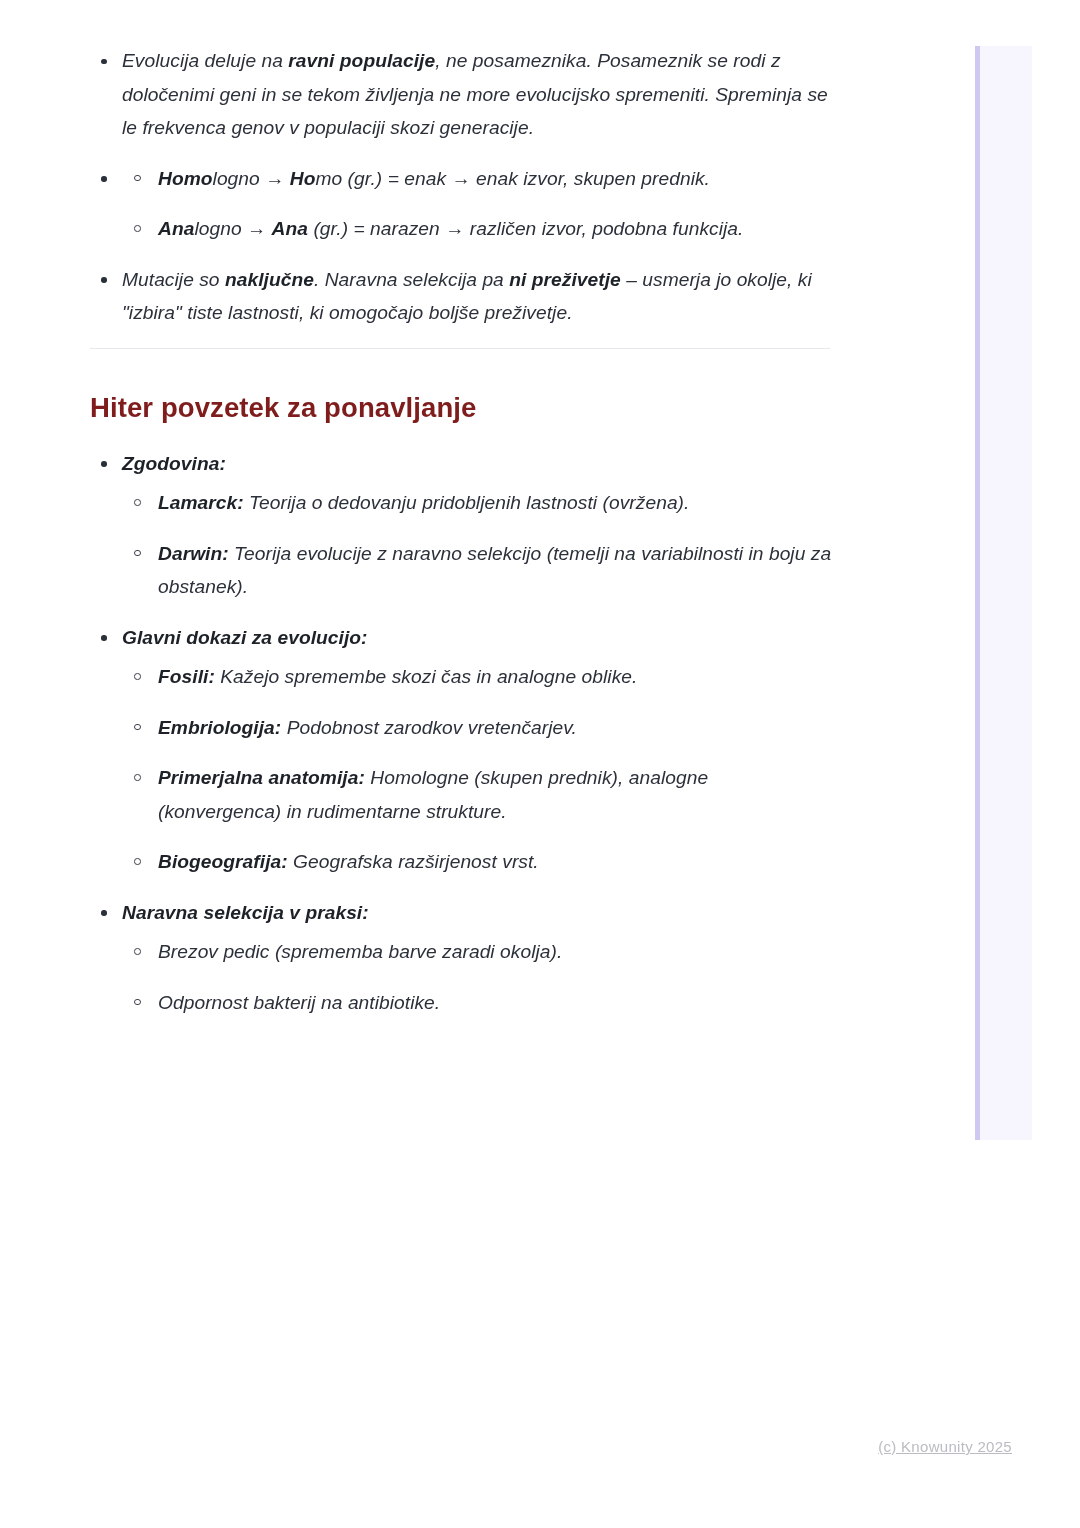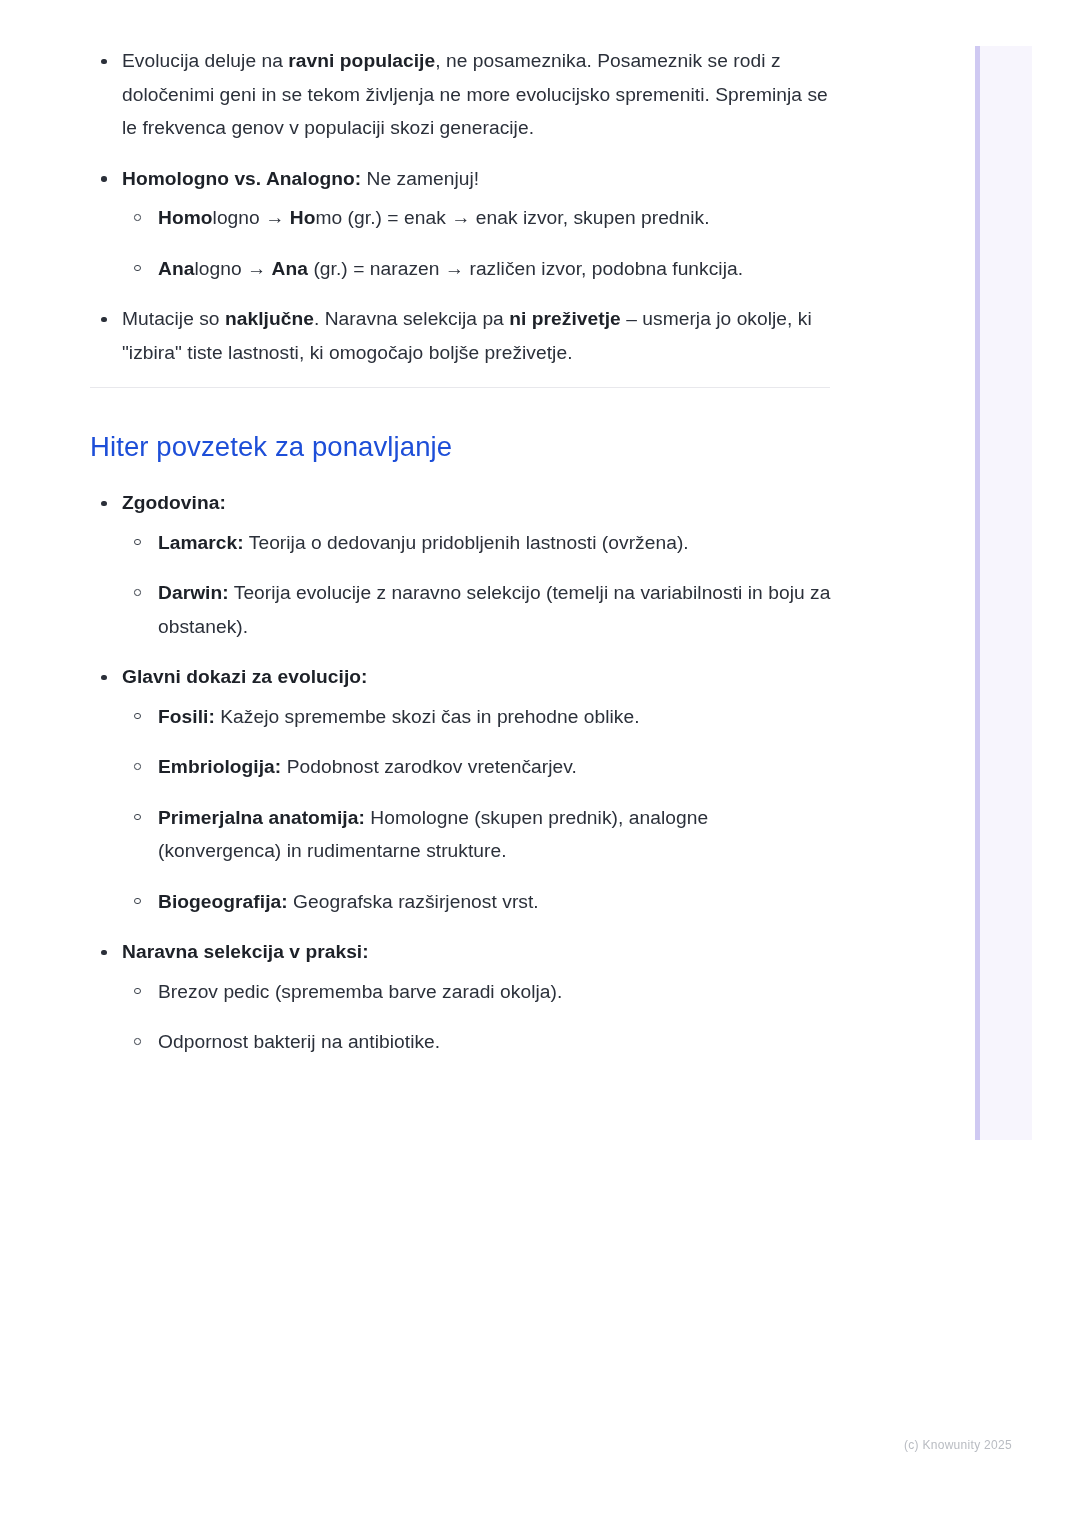--- a/index.html
+++ b/index.html
@@ -42,20 +42,21 @@
     margin: 0;
     padding: 0;
   }
 
   li.b1, li.b2 {
     position: relative;
     font-size: 19.2px;
     line-height: 33.5px;
     color: #2b303a;
     letter-spacing: 0.05px;
+    font-style: italic;
   }
 
   li.b1 {
     padding-left: 32px;
     margin-bottom: 17px;
   }
   li.b1 > .txt { display: block; }
   li.b1::before {
     content: "";
     position: absolute;
@@ -97,51 +98,51 @@
 
   hr.divider {
     border: 0;
     border-top: 1.6px solid #e8e8ec;
     margin: 18px 0 0 0;
     width: 740px;
   }
 
   h2.section-heading {
     font-size: 27.5px;
-    font-weight: 400;
-    color: #1d4ed8;
+    font-weight: 700;
+    color: #7f1d1d;
     margin: 42px 0 22px 0;
     letter-spacing: 0.1px;
     line-height: 34px;
   }
 
   
   #watermark {
     position: absolute;
     right: 68px;
     top: 1438px;
-    font-size: 12px;
+    font-size: 15px;
     color: #b9bcc2;
     letter-spacing: 0.3px;
     font-family: "Liberation Sans", sans-serif;
+    text-decoration: underline;
   }
 </style>
 </head>
 <body>
 
 <div id="side-panel"></div>
 
 <div id="content">
 
   <ul class="lvl1">
       <li class="b1">
         <span class="txt"><span>Evolucija deluje na </span><strong>ravni populacije</strong><span>, ne posameznika. Posameznik se rodi z določenimi geni in se tekom življenja ne more evolucijsko spremeniti. Spreminja se le frekvenca genov v populaciji skozi generacije.</span></span>
       </li>
       <li class="b1 has-sub">
-        <span class="txt"><strong>Homologno vs. Analogno:</strong><span> Ne zamenjuj!</span></span>
         <ul class="lvl2">
           <li class="b2"><span><strong>Homo</strong><span>logno → </span><strong>Ho</strong><span>mo (gr.) = enak → enak izvor, skupen prednik.</span></span></li>
           <li class="b2"><span><strong>Ana</strong><span>logno → </span><strong>Ana</strong><span> (gr.) = narazen → različen izvor, podobna funkcija.</span></span></li>
         </ul>
       </li>
       <li class="b1">
         <span class="txt"><span>Mutacije so </span><strong>naključne</strong><span>. Naravna selekcija pa </span><strong>ni preživetje</strong><span> – usmerja jo okolje, ki "izbira" tiste lastnosti, ki omogočajo boljše preživetje.</span></span>
       </li>
     </ul>
 
@@ -153,21 +154,21 @@
       <li class="b1 has-sub">
         <span class="txt"><strong>Zgodovina:</strong></span>
         <ul class="lvl2">
           <li class="b2"><span><strong>Lamarck:</strong><span> Teorija o dedovanju pridobljenih lastnosti (ovržena).</span></span></li>
           <li class="b2"><span><strong>Darwin:</strong><span> Teorija evolucije z naravno selekcijo (temelji na variabilnosti in boju za obstanek).</span></span></li>
         </ul>
       </li>
       <li class="b1 has-sub">
         <span class="txt"><strong>Glavni dokazi za evolucijo:</strong></span>
         <ul class="lvl2">
-          <li class="b2"><span><strong>Fosili:</strong><span> Kažejo spremembe skozi čas in prehodne oblike.</span></span></li>
+          <li class="b2"><span><strong>Fosili:</strong><span> Kažejo spremembe skozi čas in analogne oblike.</span></span></li>
           <li class="b2"><span><strong>Embriologija:</strong><span> Podobnost zarodkov vretenčarjev.</span></span></li>
           <li class="b2"><span><strong>Primerjalna anatomija:</strong><span> Homologne (skupen prednik), analogne (konvergenca) in rudimentarne strukture.</span></span></li>
           <li class="b2"><span><strong>Biogeografija:</strong><span> Geografska razširjenost vrst.</span></span></li>
         </ul>
       </li>
       <li class="b1 has-sub">
         <span class="txt"><strong>Naravna selekcija v praksi:</strong></span>
         <ul class="lvl2">
           <li class="b2"><span><span>Brezov pedic (sprememba barve zaradi okolja).</span></span></li>
           <li class="b2"><span><span>Odpornost bakterij na antibiotike.</span></span></li>

